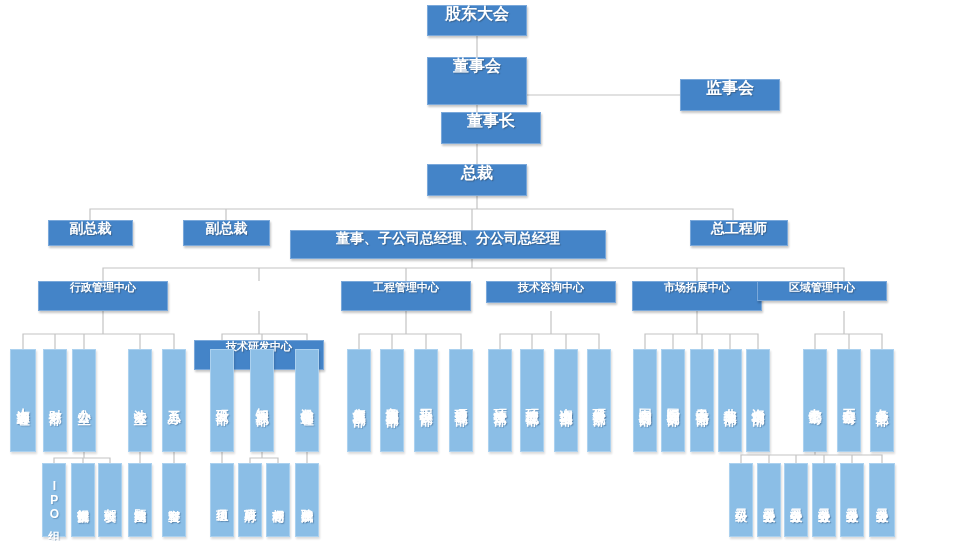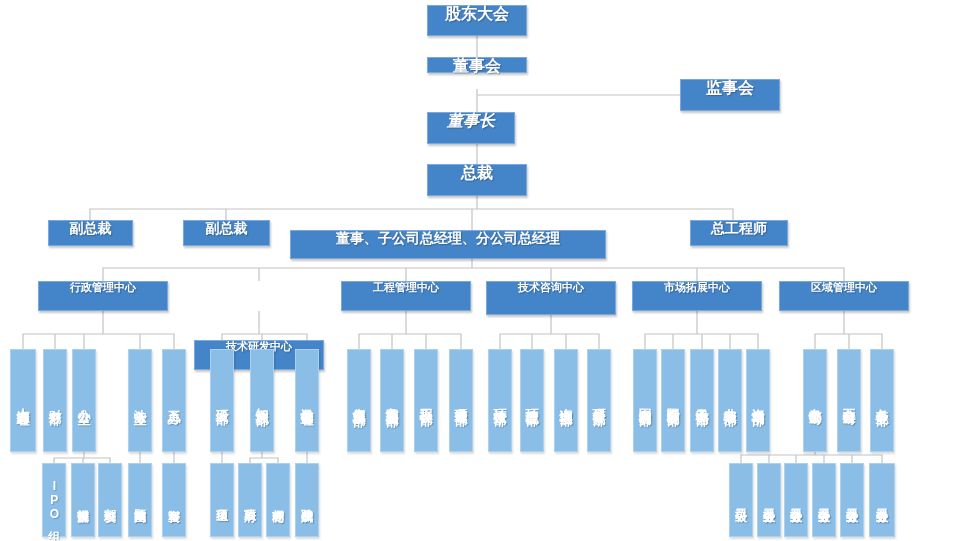--- a/index.html
+++ b/index.html
@@ -119,27 +119,27 @@
       <polyline points="796,455 796,463" fill="none" stroke="#c3c3c3" stroke-width="1.2"></polyline>
       <polyline points="824,455 824,463" fill="none" stroke="#c3c3c3" stroke-width="1.2"></polyline>
       <polyline points="852,455 852,463" fill="none" stroke="#c3c3c3" stroke-width="1.2"></polyline>
     </svg>
 
 
   <div id="org-nodes">
       <div class="node dark tier-top" style="left: 427px; top: 5px; width: 100px; height: 31px;">
         <span class="lbl">股东大会</span>
       </div>
-      <div class="node dark tier-top" style="left: 427px; top: 57px; width: 100px; height: 16px;">
+      <div class="node dark tier-top" style="left: 427px; top: 57px; width: 100px; height: 48px;">
         <span class="lbl">董事会</span>
       </div>
       <div class="node dark tier-top" style="left: 680px; top: 79px; width: 100px; height: 32px;">
         <span class="lbl">监事会</span>
       </div>
-      <div class="node dark tier-top" style="left: 427px; top: 112px; width: 88px; height: 32px; font-style: italic;">
+      <div class="node dark tier-top" style="left: 441px; top: 112px; width: 100px; height: 32px;">
         <span class="lbl">董事长</span>
       </div>
       <div class="node dark tier-top" style="left: 427px; top: 164px; width: 100px; height: 32px;">
         <span class="lbl">总裁</span>
       </div>
       <div class="node dark tier-mid" style="left: 48px; top: 220px; width: 85px; height: 26px;">
         <span class="lbl">副总裁</span>
       </div>
       <div class="node dark tier-mid" style="left: 183px; top: 220px; width: 87px; height: 26px;">
         <span class="lbl">副总裁</span>
@@ -152,27 +152,27 @@
       </div>
       <div class="node dark tier-center" style="left: 38px; top: 281px; width: 130px; height: 30px;">
         <span class="lbl">行政管理中心</span>
       </div>
       <div class="node dark tier-center" style="left: 194px; top: 296px; width: 130px; height: 30px; margin-top: 44px;">
         <span class="lbl">技术研发中心</span>
       </div>
       <div class="node dark tier-center" style="left: 341px; top: 281px; width: 130px; height: 30px;">
         <span class="lbl">工程管理中心</span>
       </div>
-      <div class="node dark tier-center" style="left: 486px; top: 281px; width: 130px; height: 34px;">
+      <div class="node dark tier-center" style="left: 486px; top: 281px; width: 130px; height: 22px;">
         <span class="lbl">技术咨询中心</span>
       </div>
       <div class="node dark tier-center" style="left: 632px; top: 281px; width: 130px; height: 30px;">
         <span class="lbl">市场拓展中心</span>
       </div>
-      <div class="node dark tier-center" style="left: 779px; top: 281px; width: 130px; height: 30px;">
+      <div class="node dark tier-center" style="left: 757px; top: 281px; width: 130px; height: 20px;">
         <span class="lbl">区域管理中心</span>
       </div>
       <div class="node light vertical" style="left: 10px; top: 349px; width: 26px; height: 103px;">
         <span class="lbl">人力资源管理</span>
       </div>
       <div class="node light vertical" style="left: 43px; top: 349px; width: 24px; height: 103px;">
         <span class="lbl">财务部</span>
       </div>
       <div class="node light vertical" style="left: 72px; top: 349px; width: 24px; height: 103px;">
         <span class="lbl">办公室</span>

